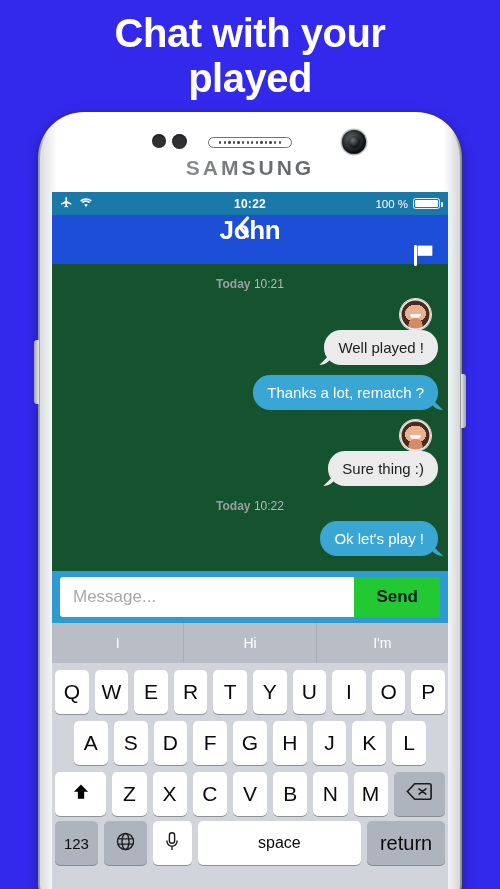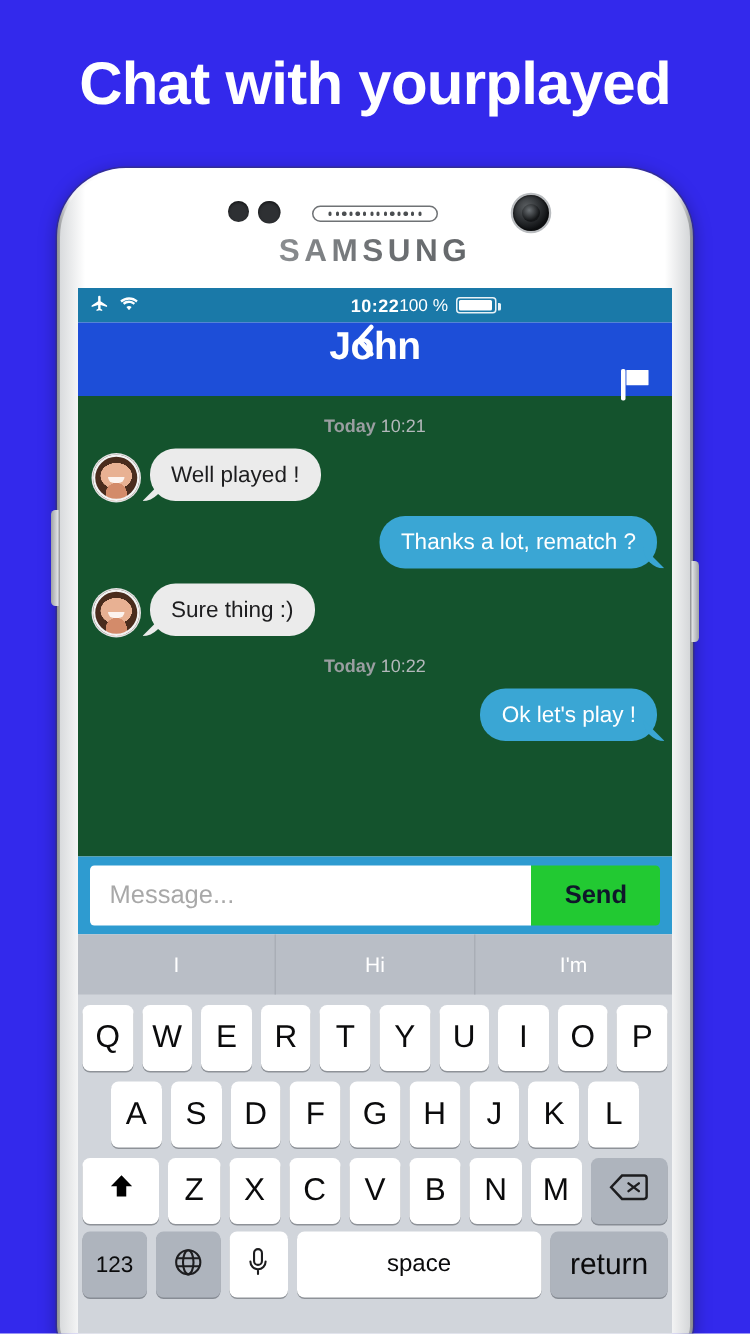--- a/index.html
+++ b/index.html
@@ -6,21 +6,21 @@
   html,body { width:500px; height:889px; overflow:hidden; }
   body {
     font-family:"Liberation Sans", sans-serif;
     background:#3329ec;
     position:relative;
   }
 
   
   .promo {
     position:absolute; top:0; left:0; width:500px; height:112px;
-    display:flex; align-items:center; justify-content:center;
+    display:flex; flex-direction:column; align-items:center; justify-content:center;
     color:#ffffff; text-align:left;
   }
   .promo-line {
     font-size:40px; font-weight:bold; line-height:45px; letter-spacing:-0.5px;
   }
 
   
   .phone {
     position:absolute; left:38px; top:112px; width:424px; height:790px;
     background:linear-gradient(90deg,#8f9194 0%,#f2f2f2 2.2%,#ffffff 7%,#ffffff 93%,#f0f0f0 97.5%,#878a8d 100%);
@@ -78,21 +78,21 @@
     background:#ffffff; overflow:hidden;
   }
 
   
   .statusbar {
     height:23px; background:#1a79a8; color:#ffffff;
     display:flex; align-items:center; padding:0 8px; font-size:11.5px;
   }
   .sb-left { display:flex; align-items:center; gap:6px; flex:1; }
   .sb-center { font-weight:bold; font-size:12px; letter-spacing:.3px; }
-  .sb-right { flex:1; display:flex; align-items:center; gap:5px; }
+  .sb-right { flex:1; display:flex; align-items:center; justify-content:flex-end; gap:5px; }
   .battery {
     width:27px; height:11px; border:1.4px solid rgba(255,255,255,.9);
     border-radius:2.5px; padding:1.3px; position:relative;
   }
   .battery::after {
     content:""; position:absolute; right:-4px; top:3px; width:2px; height:5px;
     background:rgba(255,255,255,.9); border-radius:0 1px 1px 0;
   }
   .battery i { display:block; height:100%; background:#ffffff; border-radius:1px; }
 
@@ -110,21 +110,21 @@
 
   
   .chat {
     height:307px; background:#14532d; padding:10px 10px 0 10px;
     display:flex; flex-direction:column; gap:2px; overflow:hidden;
   }
   .daystamp {
     text-align:center; font-size:12px; margin:3px 0 6px 0; color:#b4b8bb;
   }
   .daystamp b { color:#9a9ea1; font-weight:bold; }
-  .row { display:flex; align-items:flex-end; margin-bottom:8px; }
+  .row { display:flex; align-items:flex-end; margin-bottom:8px;flex-direction:column; }
   .row.in { justify-content:flex-start; }
   .row.out { justify-content:flex-end; }
   .avatar {
     width:31px; height:31px; border-radius:50%; flex:0 0 31px; margin-right:7px;
     background:
       radial-gradient(circle at 50% 84%, #d38b6a 0 23%, transparent 23.5%),
       radial-gradient(ellipse 56% 46% at 50% 46%, #e8b193 0 60%, transparent 61%),
       radial-gradient(ellipse 70% 62% at 50% 34%, #4a2c1d 0 70%, transparent 71%),
       radial-gradient(ellipse 44% 60% at 18% 62%, #4a2c1d 0 70%, transparent 71%),
       radial-gradient(ellipse 44% 60% at 82% 62%, #4a2c1d 0 70%, transparent 71%),

